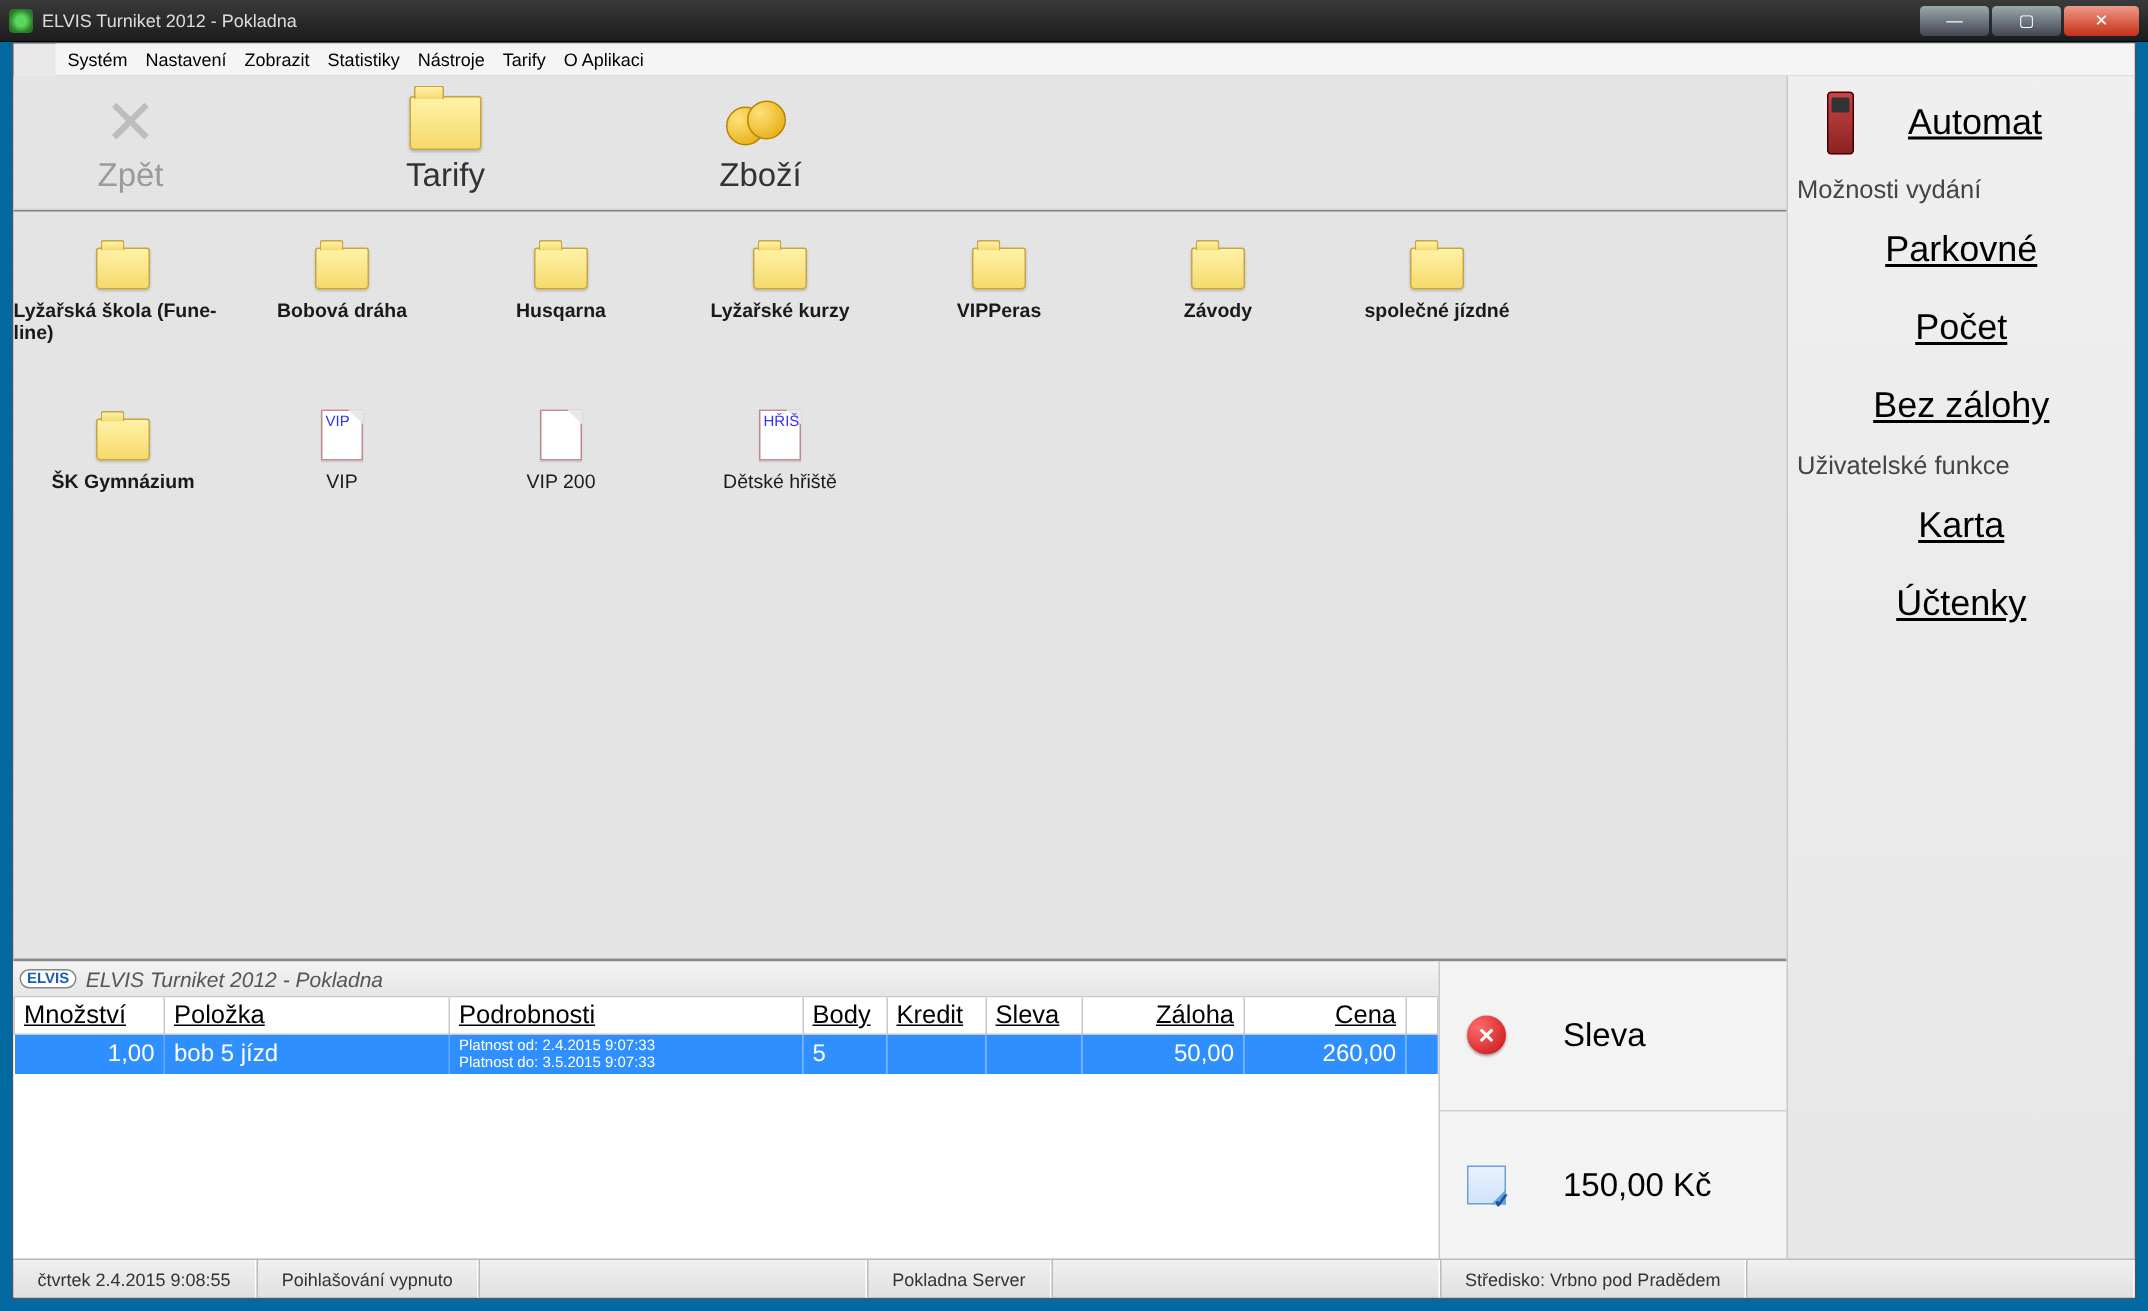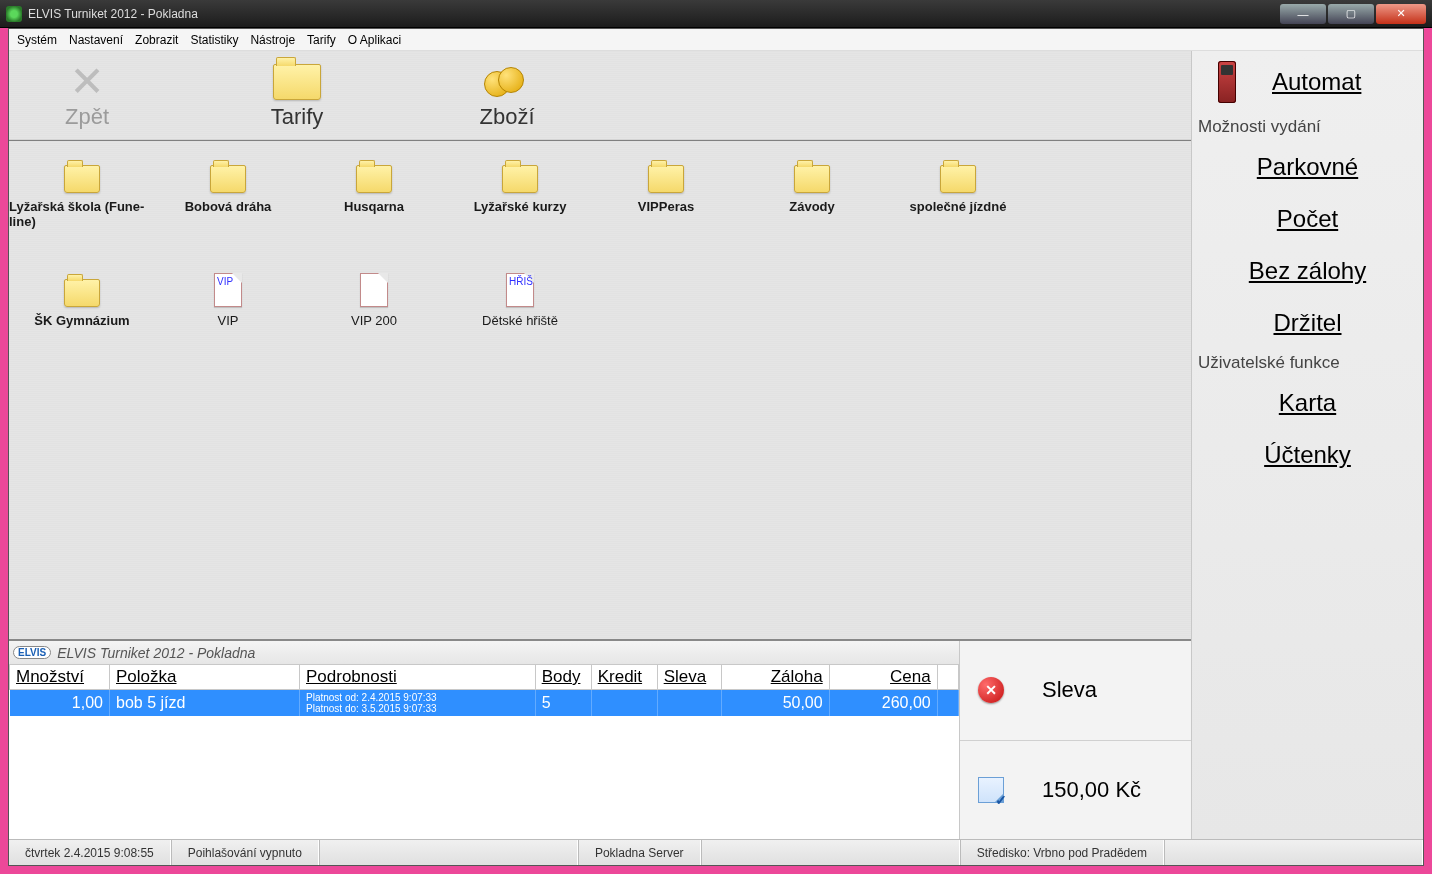--- a/index.html
+++ b/index.html
@@ -1,33 +1,33 @@
 <!DOCTYPE html>
 <html><head>
 <meta charset="utf-8">
 <style>
 * { box-sizing: border-box; margin: 0; padding: 0; font-family: "Segoe UI", Tahoma, sans-serif; }
 html, body { width: 1432px; height: 874px; overflow: hidden; background: #000; }
 
 
-.window { width: 1432px; height: 874px; background: #ec4899; position: relative; }
+.window { width: 1432px; height: 874px; background: #0369a1; position: relative; }
 .titlebar { height: 28px; background: linear-gradient(#3a3a3a,#1c1c1c); display: flex; align-items: center; padding: 0 6px; color: #ddd; border-bottom: 1px solid #000; }
 .titlebar .app-icon { width: 16px; height: 16px; margin-right: 6px; background: radial-gradient(circle,#5bd85b 30%,#2a7a2a 70%); border-radius: 3px; }
 .titlebar .title { font-size: 12px; flex: 1; }
 .winbtns { display: flex; }
 .winbtn { width: 46px; height: 20px; margin-left: 2px; border-radius: 3px; display:flex; align-items:center; justify-content:center; color:#fff; font-size:11px; }
 .winbtn.min { background: linear-gradient(#9aa,#445); }
 .winbtn.max { background: linear-gradient(#9aa,#445); }
 .winbtn.close { background: linear-gradient(#e98,#c43018); width: 50px; }
 
 
 .client { position:absolute; top:28px; left:8px; right:8px; bottom:8px; background:#e8e8e8; border:1px solid #555; }
 
 
-.menubar { height: 22px; background:#f5f5f5; display:flex; align-items:center; padding:0 8px; font-size:12px; gap:12px; border-bottom:1px solid #ddd; }
+.menubar { height: 22px; background:#f5f5f5; display:flex; align-items:center; padding:0 8px; font-size:12px; gap:12px; border-bottom:1px solid #ddd;margin-left:28px; }
 .menubar span { cursor:default; }
 
 
 .mainwrap { position:absolute; top:22px; left:0; right:0; bottom:26px; display:flex; }
 .leftcol { flex:1; display:flex; flex-direction:column; background: linear-gradient(#e9e9e9,#e3e3e3); background-image: repeating-linear-gradient(0deg,#e5e5e5,#e5e5e5 1px,#e2e2e2 1px,#e2e2e2 2px); }
 .rightcol { width: 232px; background: linear-gradient(#efefef,#e7e7e7); border-left:1px solid #c8c8c8; display:flex; flex-direction:column; }
 
 
 .toprow { height: 90px; display:flex; align-items:center; padding: 6px 8px; gap: 70px; border-bottom: 2px ridge #d4d4d4; }
 .topitem { display:flex; flex-direction:column; align-items:center; font-size:22px; color:#333; width:140px; }
@@ -293,21 +293,20 @@
         <div class="rbtn withicon">
           <div class="ri">
               <div class="scanner"></div>
             </div>
           <span>Automat</span>
         </div>
         <div class="rsection">Možnosti vydání</div>
         <div class="rbtn">Parkovné</div>
         <div class="rbtn">Počet</div>
         <div class="rbtn">Bez zálohy</div>
-        <div class="rbtn">Držitel</div>
         <div class="rsection">Uživatelské funkce</div>
         <div class="rbtn">Karta</div>
         <div class="rbtn">Účtenky</div>
       </div>
     </div>
 
     <div class="statusbar">
       <div class="cell">čtvrtek 2.4.2015 9:08:55</div>
       <div class="cell">Poihlašování vypnuto</div>
       <div class="cell spacer"></div>

